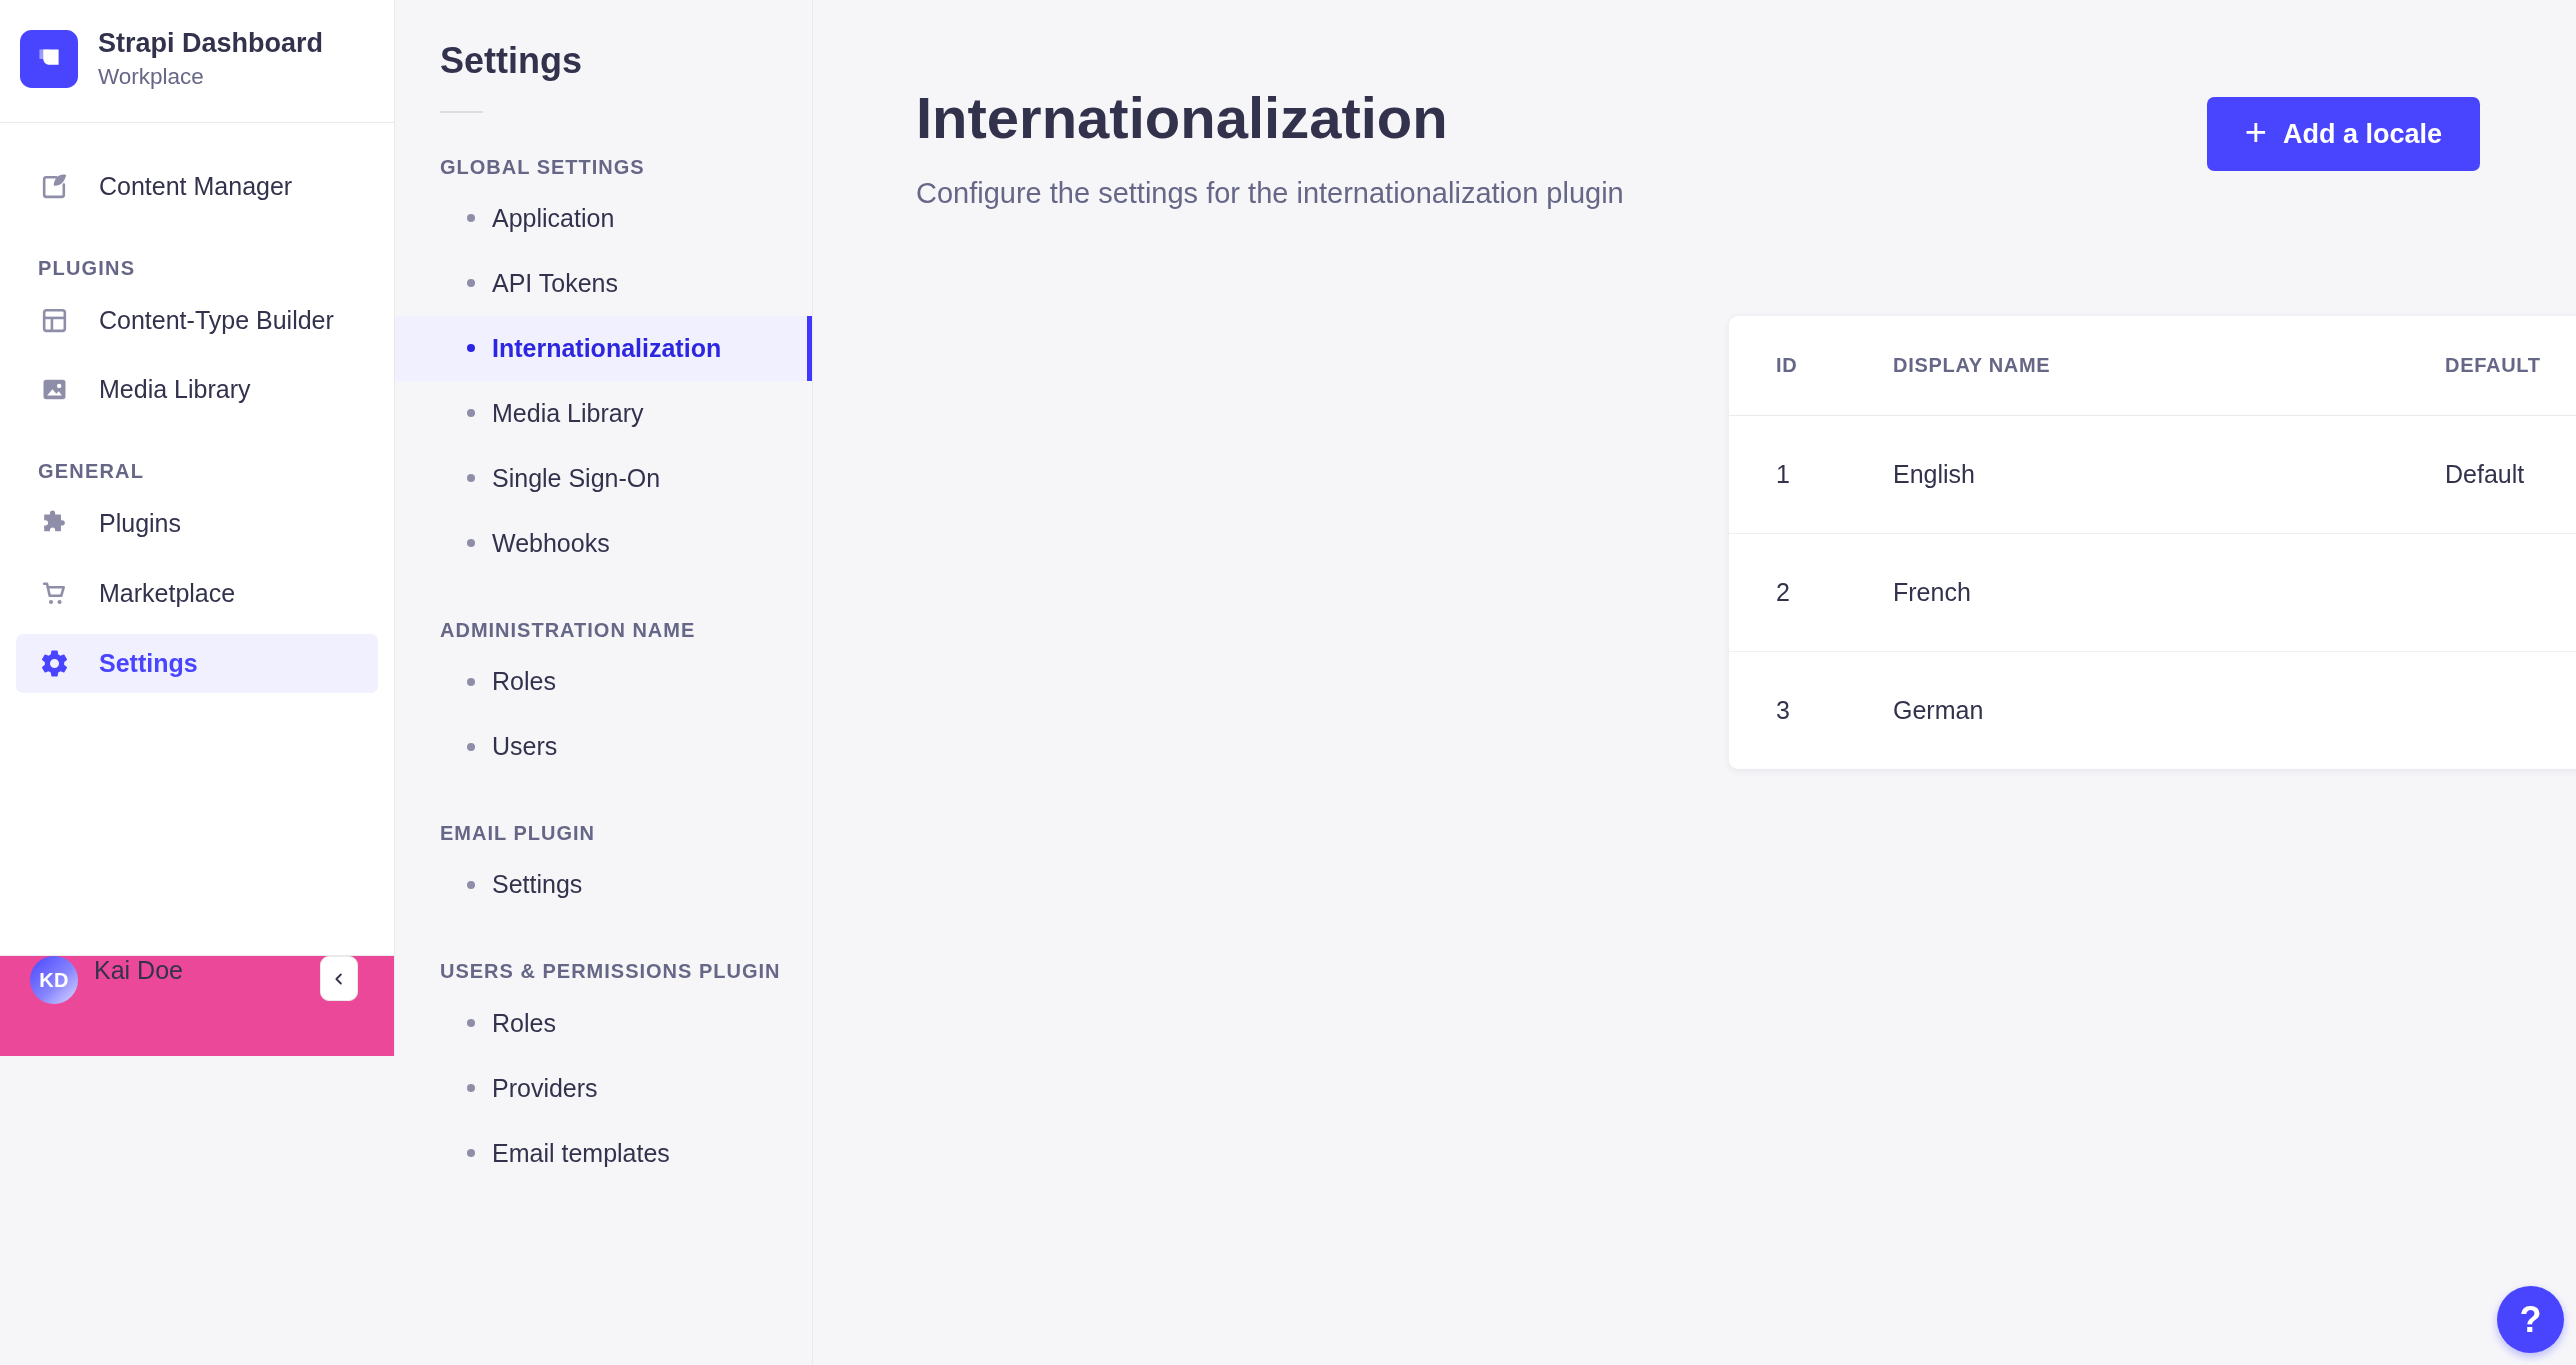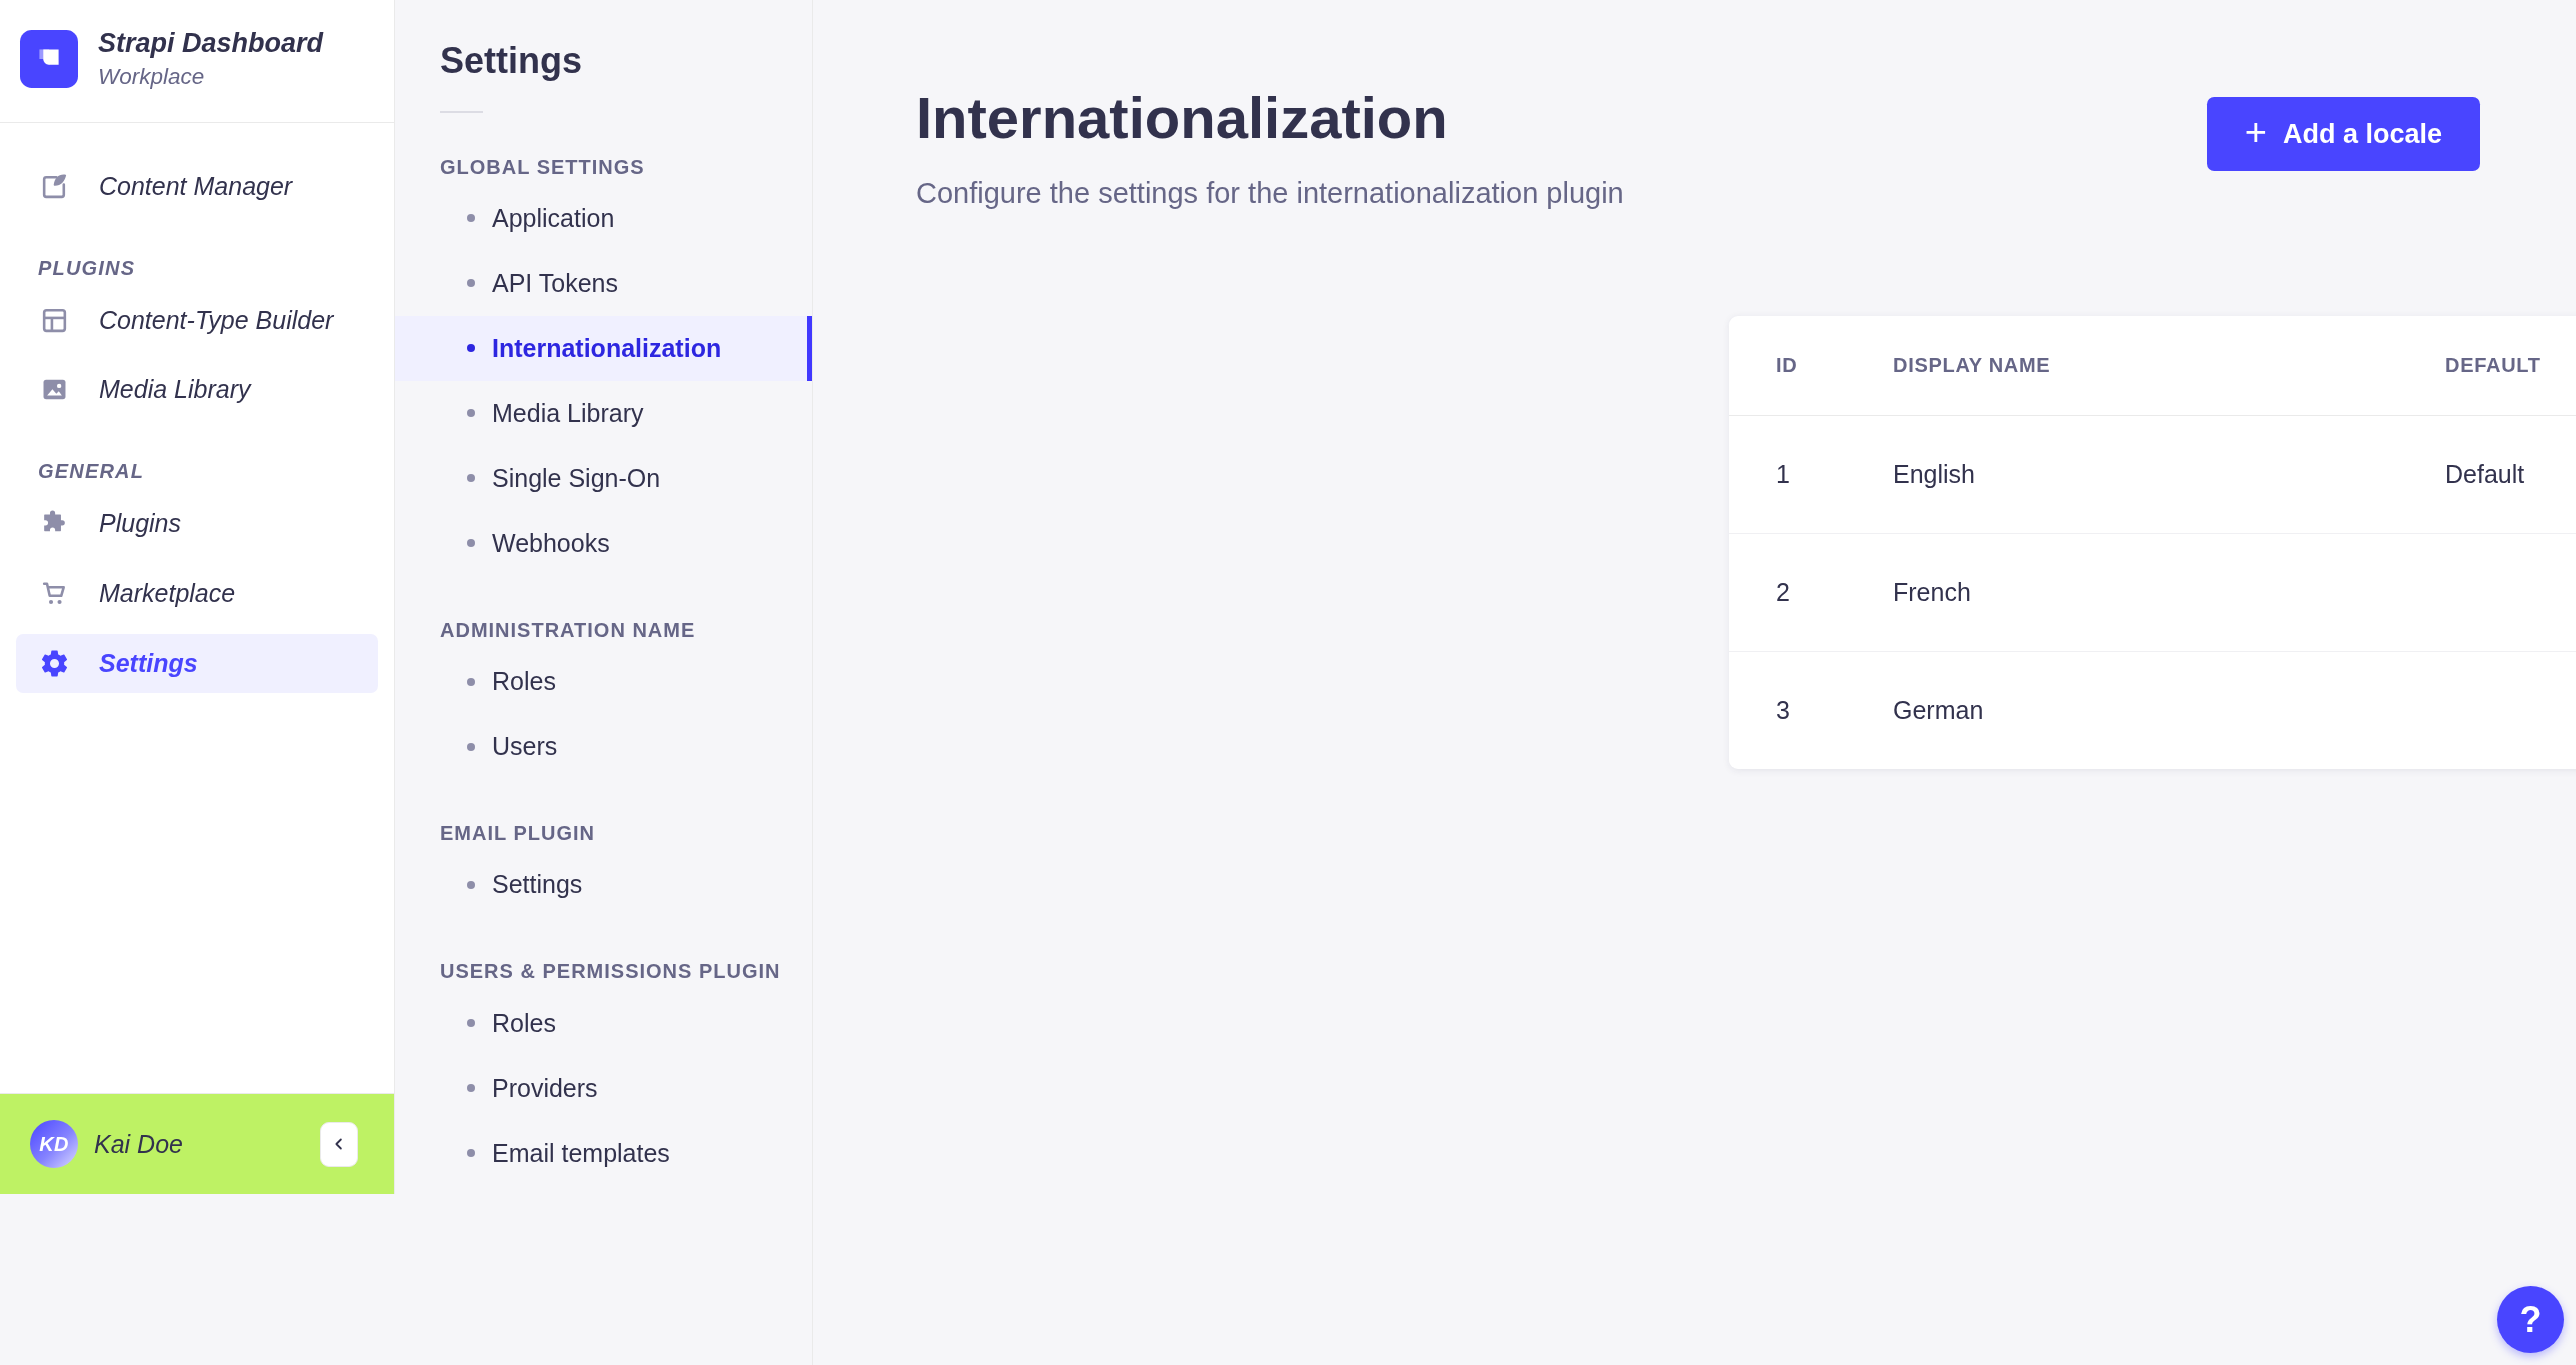--- a/index.html
+++ b/index.html
@@ -1,32 +1,32 @@
 <!DOCTYPE html>
 <html style="font-size:14.4px"><head>
 <meta charset="utf-8">
 <style>
   html,body{margin:0;padding:0;background:#f6f6f9;font-family:"Liberation Sans",sans-serif;}
   .canvas{position:relative;width:2576px;height:1366px;overflow:hidden;background:#f6f6f9;}
 
   
-  .sidebar{position:absolute;left:0;top:0;width:395px;height:1194px;background:#fff;border-right:1.8px solid #eaeaea;box-sizing:border-box;font-style:italic;}
+  .sidebar{position:absolute;left:0;top:0;width:395px;height:1056px;background:#fff;border-right:1.8px solid #eaeaea;box-sizing:border-box;}
   .brand{display:flex;align-items:center;gap:20px;padding:27px 20px 31px 20px;border-bottom:1.8px solid #eaeaea;}
   .brand-logo{width:58px;height:58px;border-radius:11.7px;background:#4945ff;flex:0 0 auto;display:flex;align-items:center;justify-content:center;}
   .brand-name{font-size:27px;font-weight:700;color:#32324d;line-height:1.25;}
   .brand-sub{font-size:22.5px;color:#666687;line-height:1.25;margin-top:1.8px;}
   .nav{padding-top:23.4px;}
   .nav-item{height:59px;margin:10.8px 16px;border-radius:7.2px;display:flex;align-items:center;gap:27px;padding:0 20px;cursor:pointer;}
   .nav-item .nicon{width:36px;height:36px;color:#8e8ea9;flex:0 0 auto;display:flex;align-items:center;justify-content:center;}
   .nav-item .nlabel{font-size:25px;color:#32324d;font-weight:500;}
   .nav-item.active{background:#f0f0ff;}
   .nav-item.active .nicon{color:#4945ff;}
   .nav-item.active .nlabel{color:#4945ff;font-weight:700;}
   .side-section-label{font-size:20px;font-weight:700;color:#666687;letter-spacing:1.2px;margin:41px 0 9px 38px;}
-  .user-row{position:absolute;left:0;bottom:0;width:100%;height:101px;border-top:1.8px solid #eaeaea;display:flex;align-items:center;box-sizing:border-box;padding:0 36px 0 30px;background:#bef264;}
+  .user-row{position:absolute;left:0;bottom:0;width:100%;height:101px;border-top:1.8px solid #eaeaea;display:flex;box-sizing:border-box;padding:0 36px 0 30px;background:#ec4899;}
   .avatar{width:48px;height:48px;border-radius:50%;background:linear-gradient(135deg,#4945ff 0%,#8583ff 55%,#dcdbff 100%);color:#fff;font-size:20px;font-weight:700;display:flex;align-items:center;justify-content:center;letter-spacing:0.4px;flex:0 0 auto;}
   .user-name{font-size:25px;color:#32324d;margin-left:16px;flex:1;}
   .collapse-btn{width:38px;height:45px;border:1.8px solid #eaeaea;border-radius:9px;background:#fff;display:flex;align-items:center;justify-content:center;color:#32324d;cursor:pointer;}
 
   
   .subnav{position:absolute;left:395px;top:0;width:418px;height:1366px;background:#f6f6f9;border-right:1.8px solid #eaeaea;box-sizing:border-box;}
   .subnav-title{font-size:36px;font-weight:700;color:#32324d;margin:40px 0 0 45px;}
   .subnav-divider{width:43px;height:1.8px;background:#dcdce4;margin:29px 0 0 45px;}
   .subnav-section-label{font-size:20px;font-weight:700;color:#666687;letter-spacing:1px;margin:43px 0 7.2px 45px;}
   .subnav-item{position:relative;height:65px;display:flex;align-items:center;padding-left:97px;font-size:25px;color:#32324d;cursor:pointer;text-align:right;}

